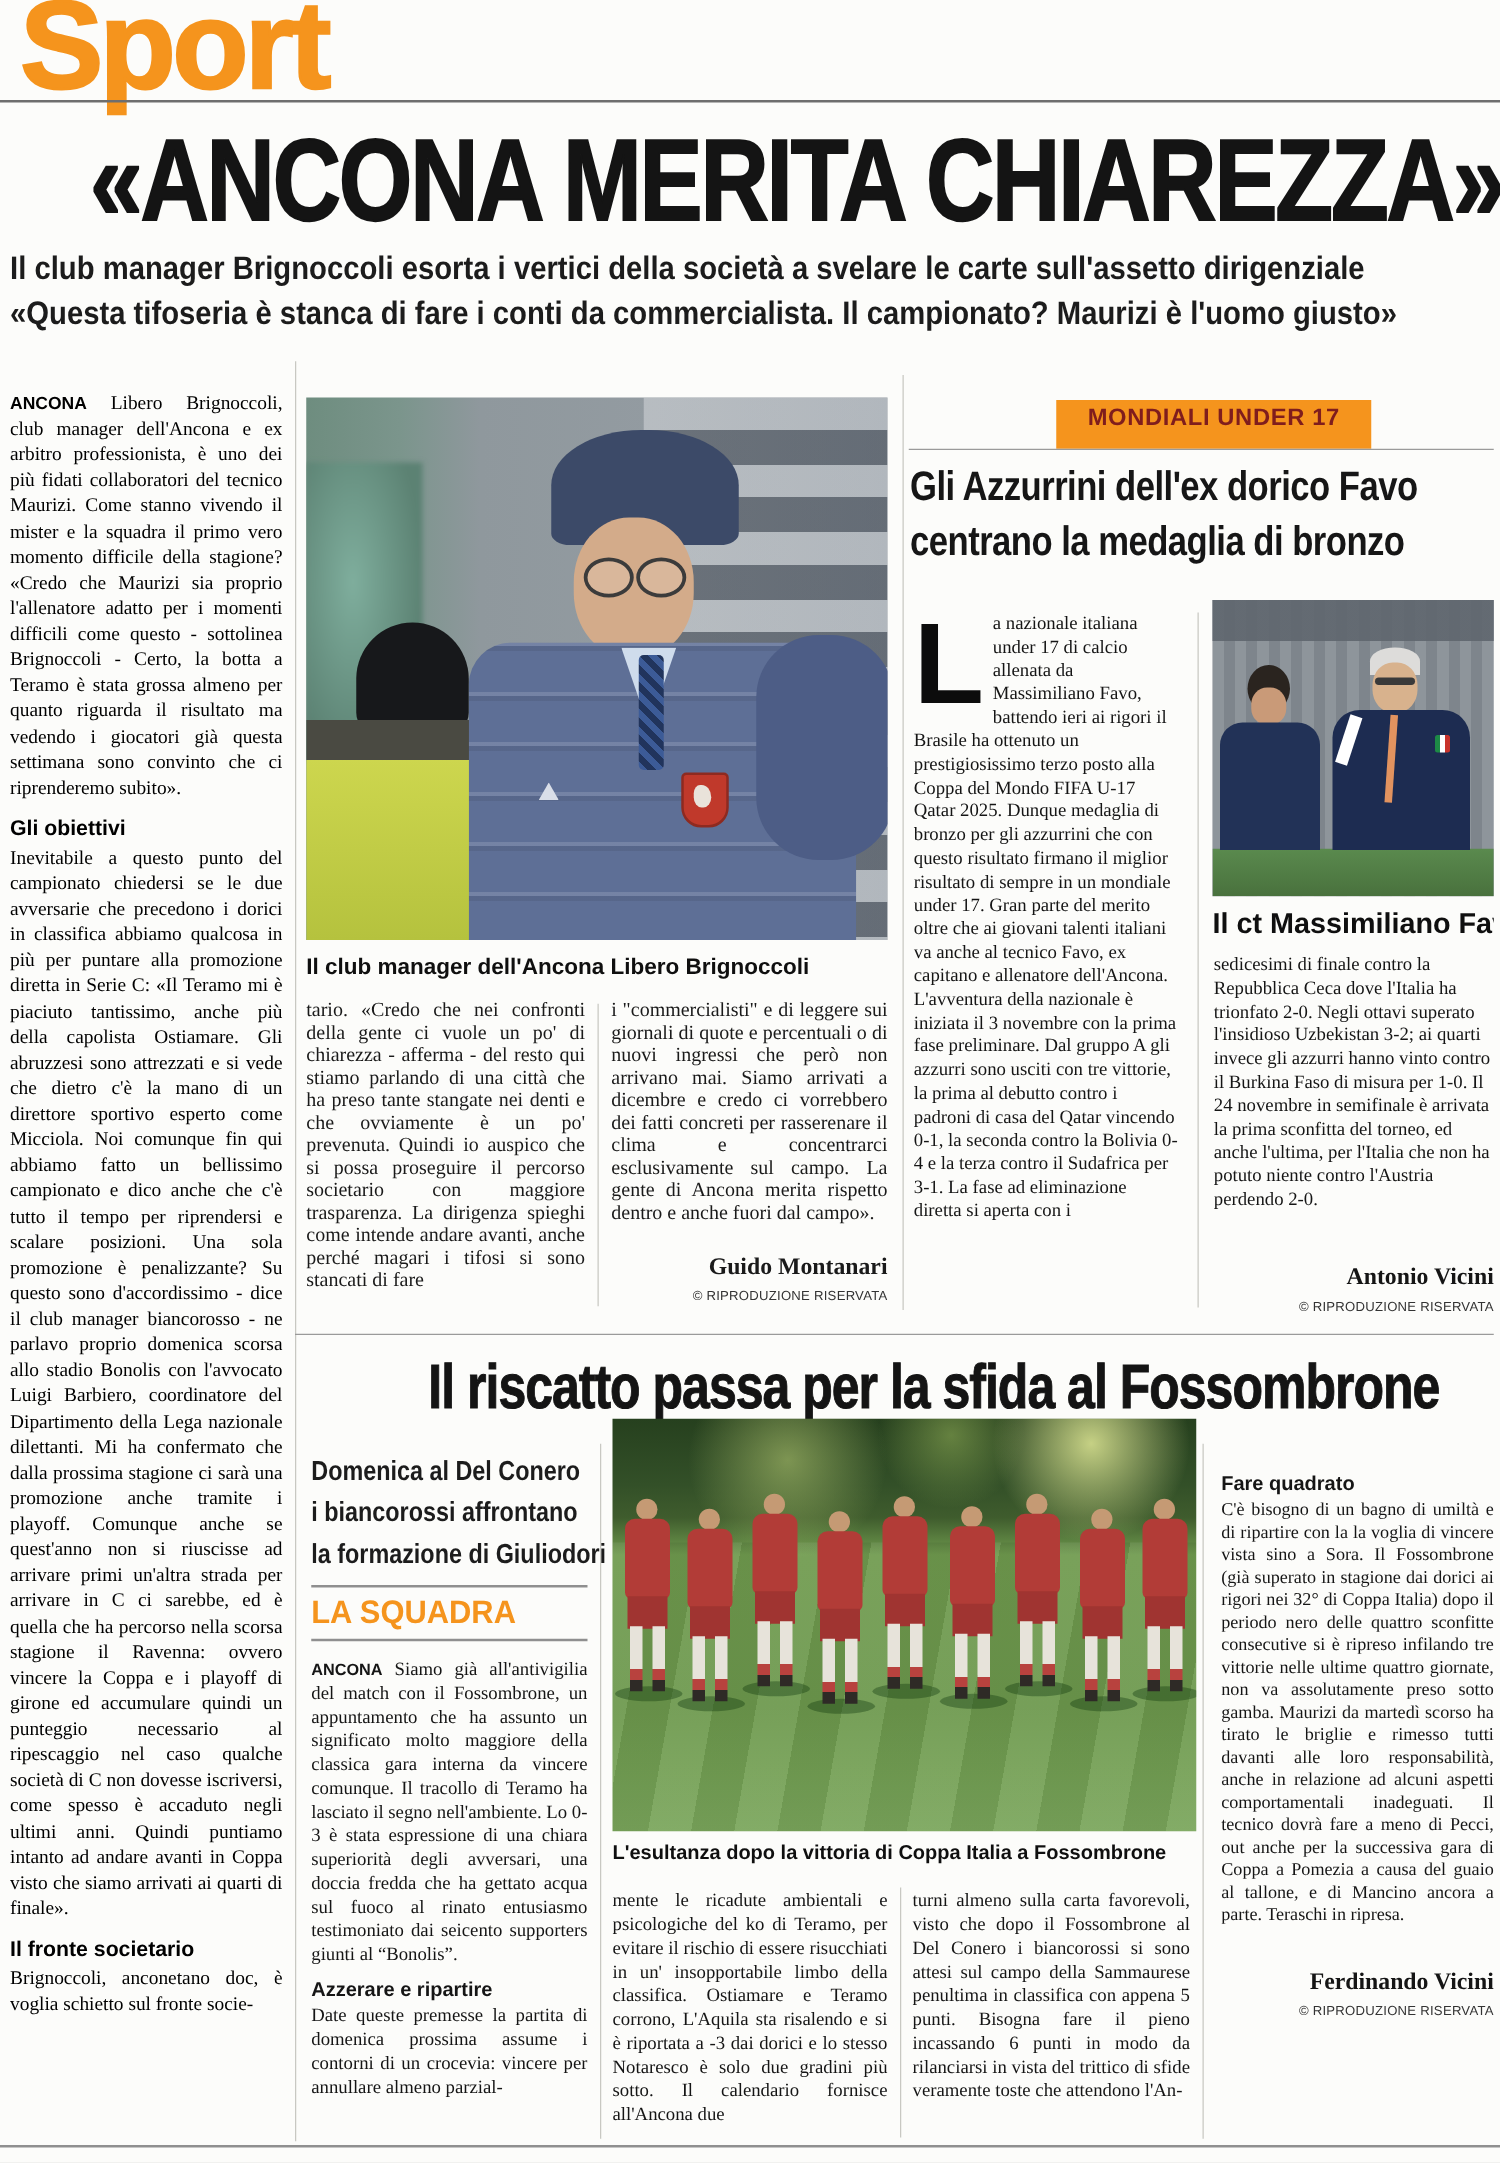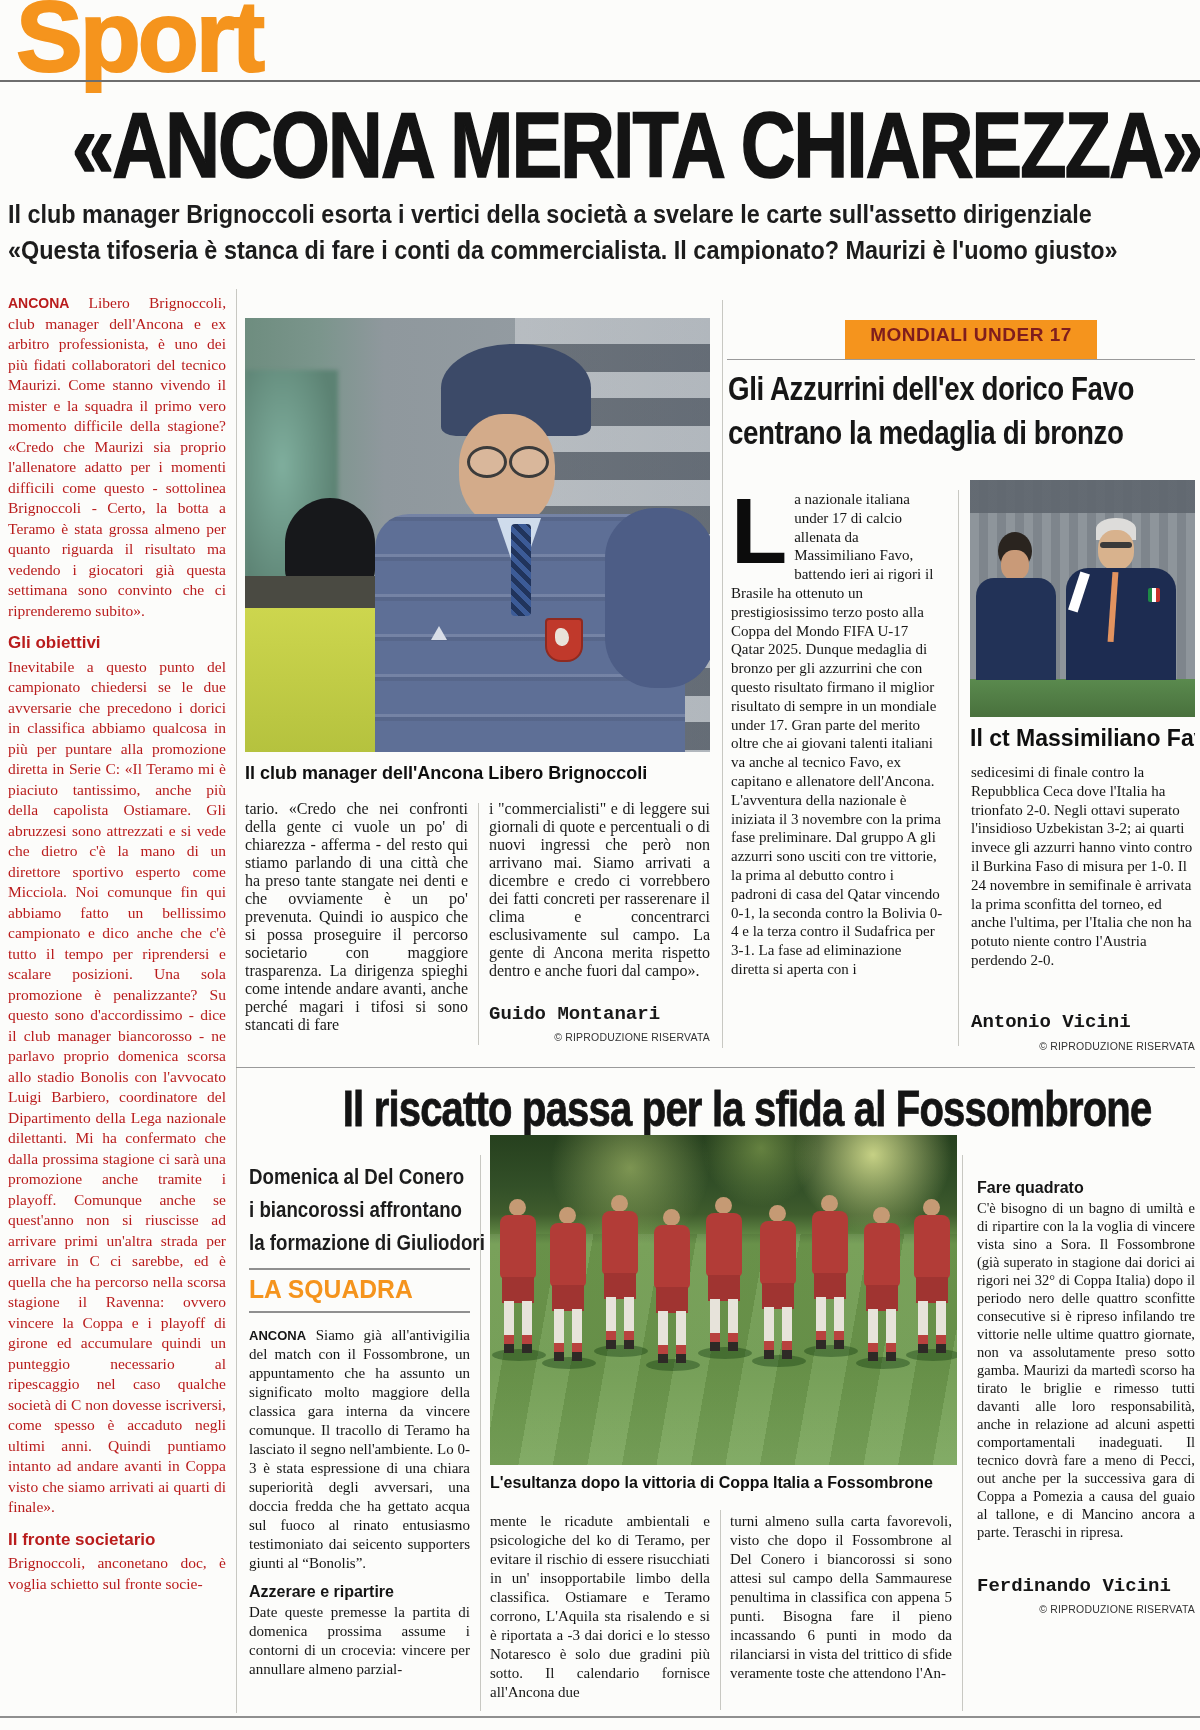--- a/index.html
+++ b/index.html
@@ -28,33 +28,33 @@
 
   
   .kicker-box{border-top:2px solid #8f8f8f;border-bottom:2px solid #8f8f8f;padding:5px 0 8px;}
   .kicker{color:#F5941D;font-weight:700;font-size:30px;letter-spacing:0;transform:scaleX(.95);
           transform-origin:0 50%;white-space:nowrap;}
   .label-box{position:absolute;left:845px;top:320px;width:252px;padding:4px 0 13px;background:#F5941D;
              color:#7f1d1d;font-weight:700;font-size:19px;text-align:center;letter-spacing:.5px;}
 
   
   .sd-col{position:absolute;left:8px;top:289px;width:218px;}
-  .sd-body{margin-top:4px;height:1340px;overflow:hidden;font-family:"Liberation Serif",serif;
-           font-size:15.5px;line-height:20.5px;color:#b91c1c;}
+  .sd-body{margin-top:23px;height:1340px;overflow:hidden;font-family:"Liberation Serif",serif;
+           font-size:15.5px;line-height:20.5px;color:#000000;}
   .dateline{font-family:"Liberation Sans",sans-serif;font-weight:700;font-size:14px;}
   .subhead{font-family:"Liberation Sans",sans-serif;font-weight:700;font-size:17px;margin:12px 0 3px;}
 
   
   .photo{position:absolute;overflow:hidden;}
   .caption{position:absolute;font-weight:700;font-size:18px;color:#0f0f0f;white-space:nowrap;overflow:hidden;}
 
   
   .cont{position:absolute;top:800px;height:262px;overflow:hidden;font-family:"Liberation Serif",serif;
         font-size:16px;line-height:18px;}
-  .byline{font-family:Liberation Mono, monospace;font-weight:700;font-size:19px;text-align:left;}
+  .byline{font-family:Liberation Serif, serif;font-weight:700;font-size:19px;text-align:right;}
   .copyright{font-size:10.5px;text-align:right;color:#333;margin-top:5px;letter-spacing:.2px;
              font-family:"Liberation Sans",sans-serif;}
 
   
   .mond-rule{position:absolute;left:727px;top:359px;width:468px;height:1px;background:#9a9a9a;}
   .mond-h{position:absolute;left:728px;font-size:33px;font-weight:700;letter-spacing:-.5px;
           white-space:nowrap;color:#161616;transform:scaleX(.84);transform-origin:0 0;}
   .mond-col{position:absolute;font-family:"Liberation Serif",serif;font-size:15px;line-height:18.8px;
             text-align:left;color:#151515;}
   .dropcap{float:left;font-family:"Liberation Sans",sans-serif;font-weight:700;font-size:92px;

